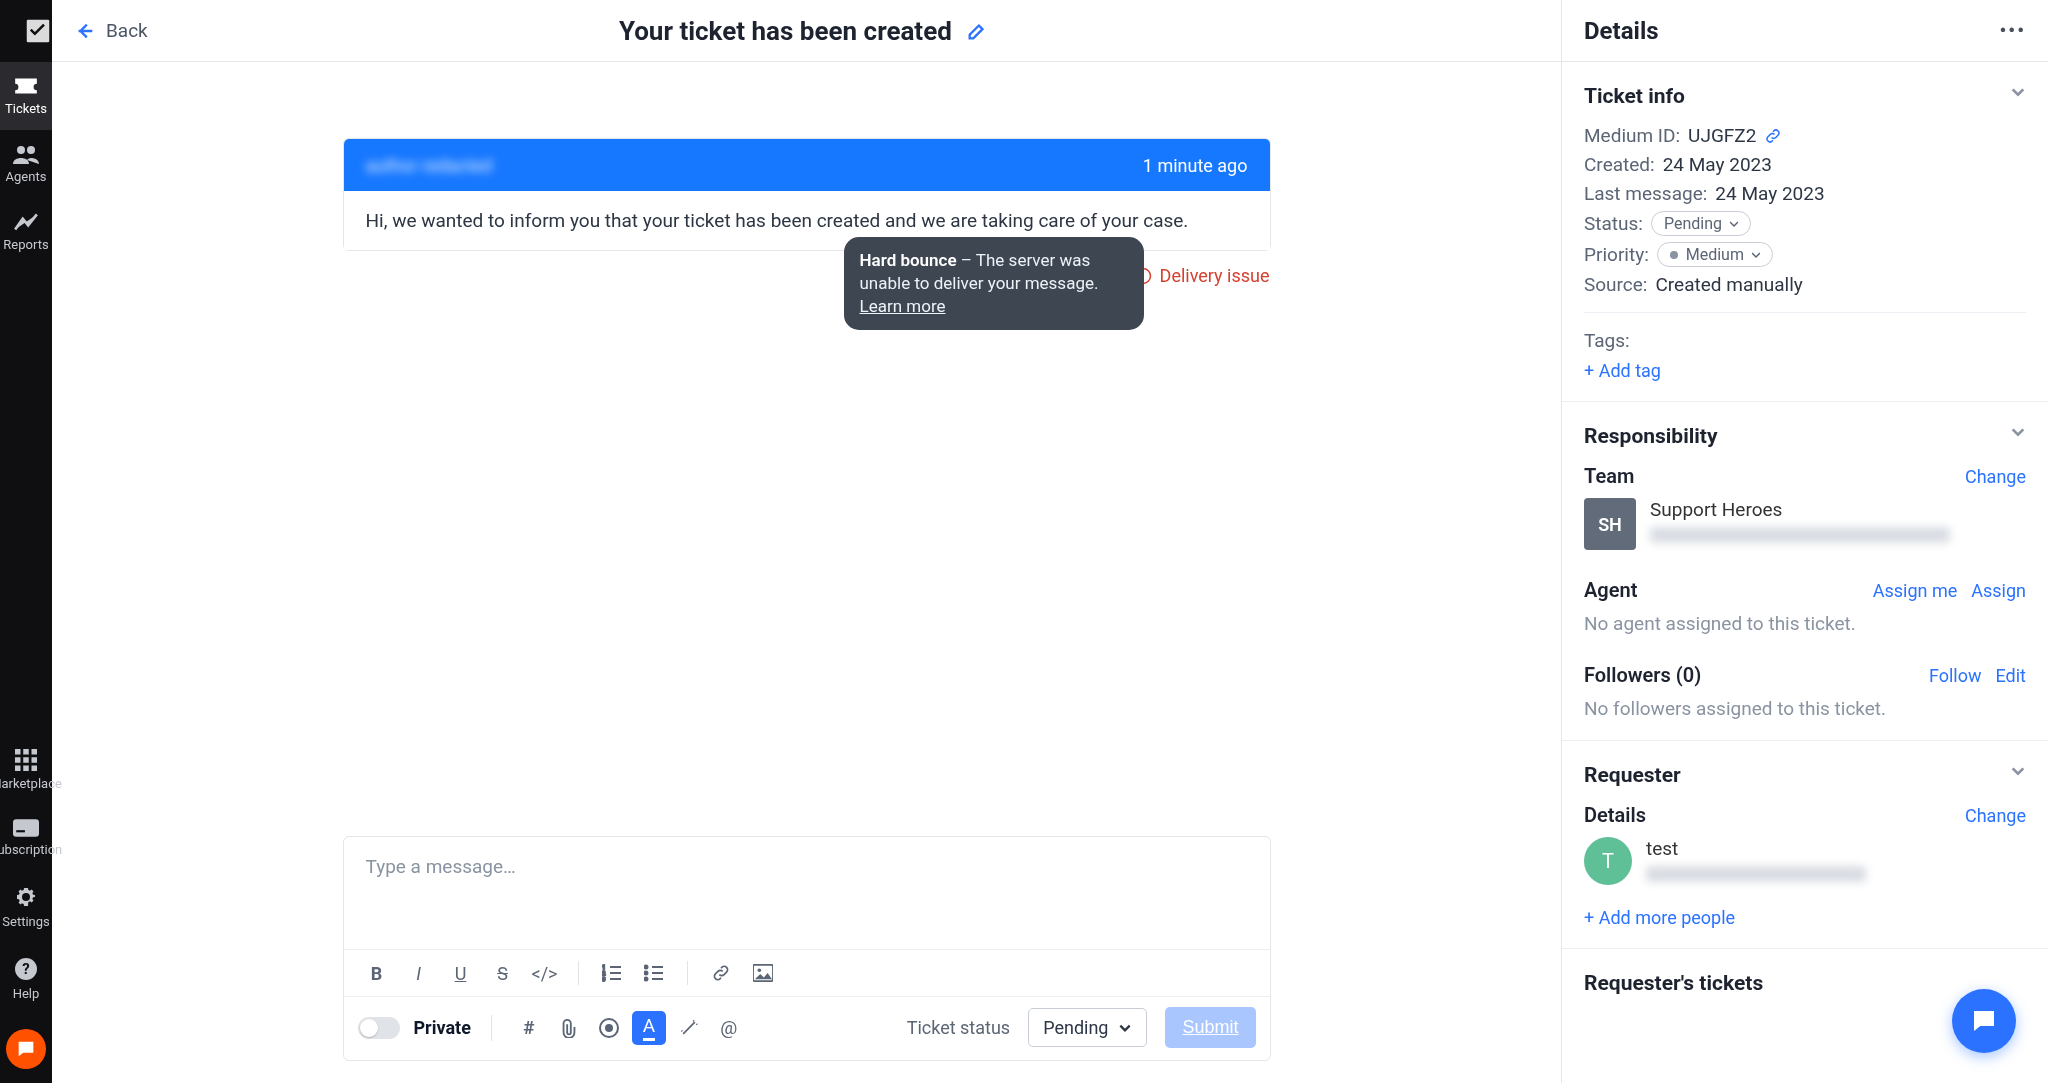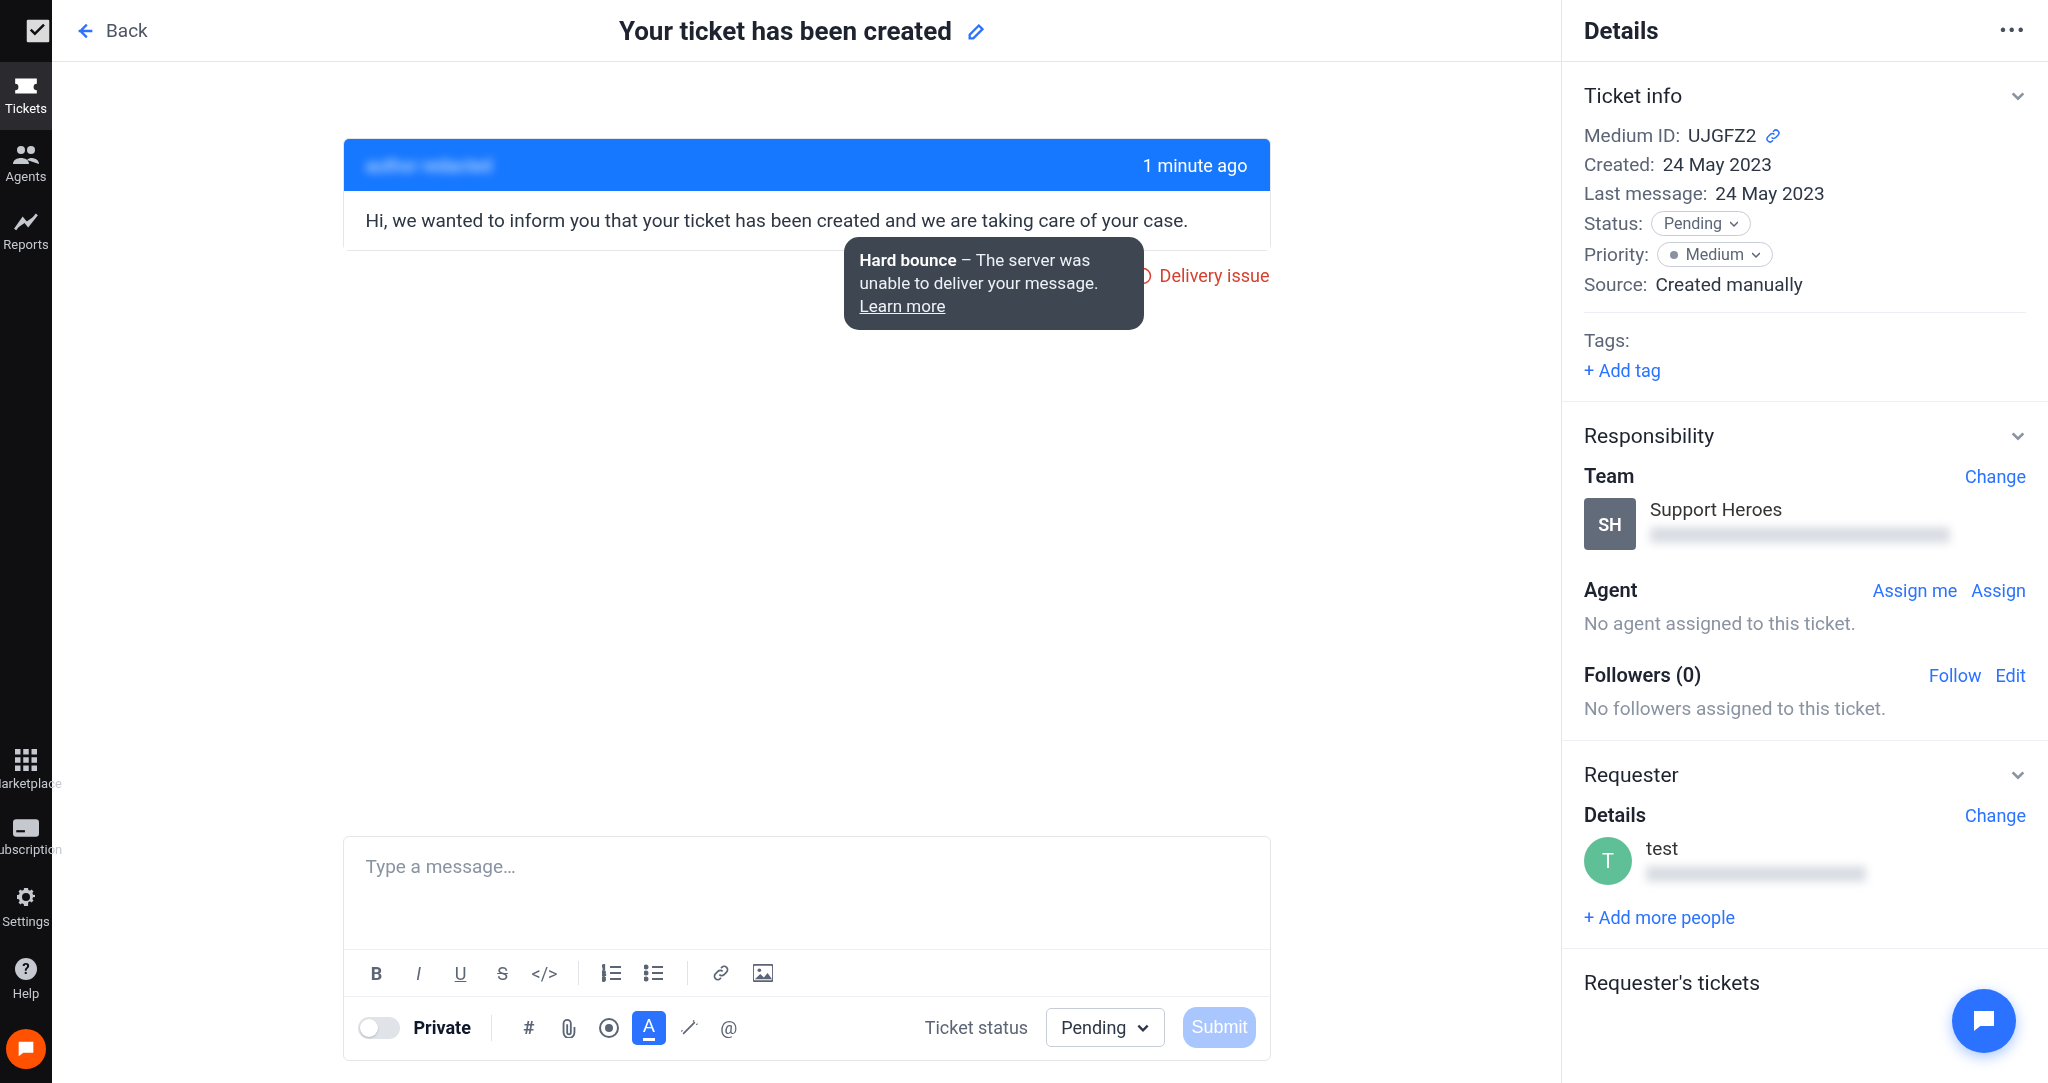--- a/index.html
+++ b/index.html
@@ -42,29 +42,29 @@
 .action-bar { display:flex; align-items:center; padding:10px 14px 12px; gap:6px; border-top:1px solid #eceff3;}
 .toggle { width:42px;height:22px;border-radius:12px;background:#e0e3e8;position:relative;cursor:pointer;}
 .toggle::after{content:"";position:absolute;left:2px;top:2px;width:18px;height:18px;border-radius:50%;background:#fff;box-shadow:0 1px 2px rgba(0,0,0,.2);}
 .act-label{font-size:18px;color:#0f172a;margin-left:8px;font-weight:bold;}
 .act-sep{width:1px;height:26px;background:#e0e3e8;margin:0 14px;}
 .act-ic{width:34px;height:34px;display:flex;align-items:center;justify-content:center;color:#5b6575;border-radius:5px;cursor:pointer;font-size:19px;}
 .act-ic.accent{background:#2a72ff;color:#fff;}
 .action-bar .spacer{flex:1;}
 .status-label{color:#5b6575;font-size:18px;margin-right:12px;}
 .status-select{border:1px solid #c8cdd5;border-radius:5px;padding:8px 14px;font-size:18px;color:#2d3644;display:flex;align-items:center;gap:10px;cursor:pointer;}
-.submit{margin-left:12px;background:#a9c6ff;color:#fff;border:none;border-radius:14px;padding:10px 8px;font-size:18px;font-weight:500;cursor:pointer;}
+.submit{margin-left:12px;background:#a9c6ff;color:#fff;border:none;border-radius:5px;padding:10px 17px;font-size:18px;font-weight:500;cursor:pointer;text-decoration:underline;}
 
 
 .right { width:486px; overflow:auto; font-size:19px; }
 .r-head { height:62px;border-bottom:1px solid #e4e6ea;display:flex;align-items:center;justify-content:space-between;padding:0 22px; }
 .r-head h2{font-size:24px;font-weight:700;color:#1e2330;}
 .dots{letter-spacing:2px;font-weight:700;color:#49505d;cursor:pointer;}
 .section{padding:22px 22px 20px;border-bottom:1px solid #eceff3;}
-.sect-title{display:flex;align-items:center;justify-content:space-between;font-size:21px;font-weight:400;color:#1e2330;margin-bottom:16px;}
+.sect-title{display:flex;justify-content:space-between;font-size:21px;font-weight:700;color:#1e2330;margin-bottom:16px;}
 .kv{display:flex;gap:8px;font-size:19px;color:#5b6575;margin:6px 0;align-items:center;}
 .kv .v{color:#2d3644;}
 .pill{border:1px solid #c8cdd5;border-radius:999px;padding:2px 12px;font-size:16px;display:inline-flex;align-items:center;gap:8px;cursor:pointer;}
 .pill .dot{width:8px;height:8px;border-radius:50%;background:#f6b64b;}
 .pill.med .dot{background:#8a93a1;}
 .link-blue{color:#2a72ff;cursor:pointer;font-size:18px;}
 .sub-row{display:flex;align-items:center;justify-content:space-between;margin-bottom:10px;}
 .sub-row h4{font-size:20px;font-weight:600;color:#1e2330;}
 .avatar-sq{width:52px;height:52px;background:#626b79;color:#fff;display:flex;align-items:center;justify-content:center;font-size:18px;font-weight:600;border-radius:4px;}
 .avatar-c{width:48px;height:48px;border-radius:50%;background:#5fbf97;color:#fff;display:flex;align-items:center;justify-content:center;font-size:20px;}

